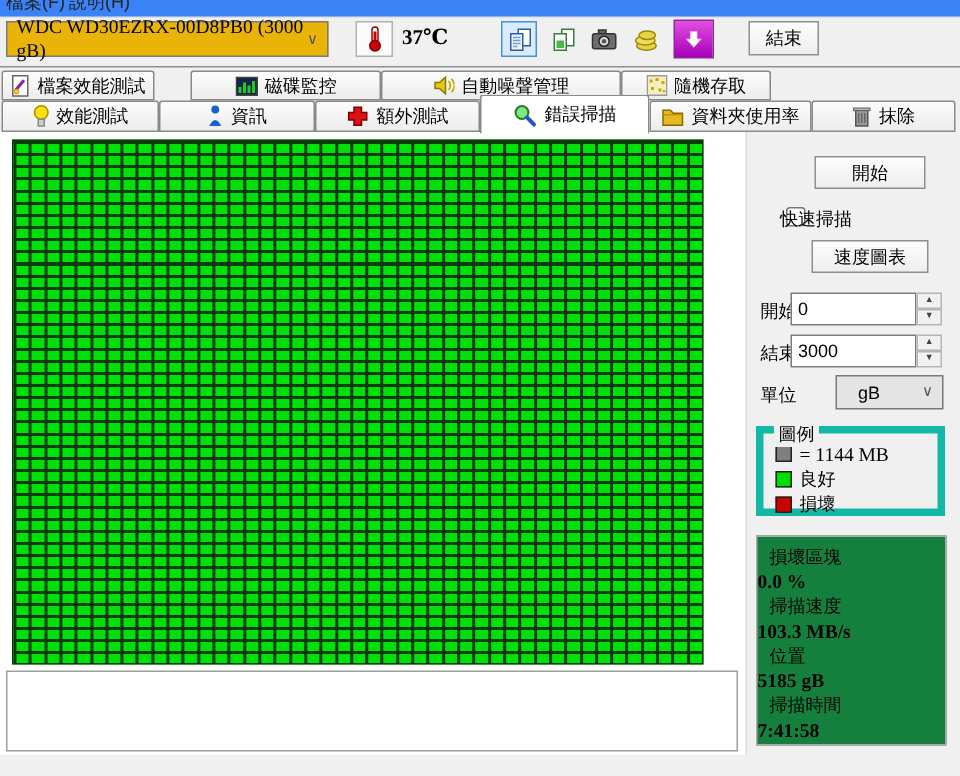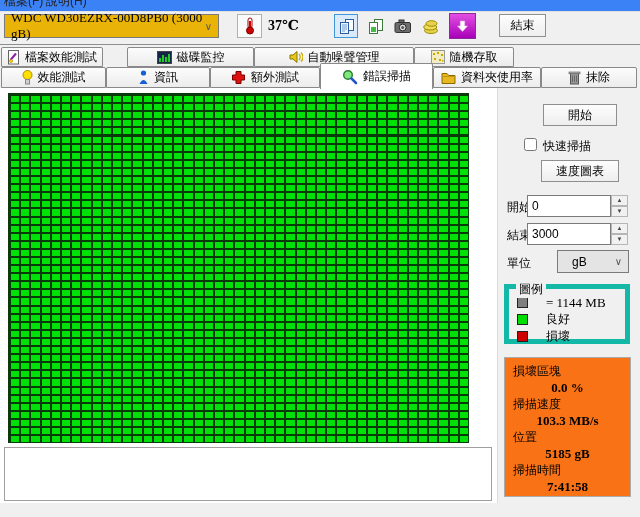--- a/index.html
+++ b/index.html
@@ -41,38 +41,38 @@
      background-image:
        repeating-linear-gradient(to right, var(--line,#0a3a0a) 0 2px, transparent 2px 10.2px),
        repeating-linear-gradient(to bottom, var(--line,#0a3a0a) 0 2px, transparent 2px 8.1px);}
   #status-box{left:4px;top:359px;width:488px;height:54px;background:#fff;border:1px solid #9f9f9f;}
   #v-divider{left:497px;top:88px;width:1px;height:415px;background:#dcdcdc;}
 
   
   #start-btn{left:543px;top:104px;width:74px;height:22px;}
   #speedmap-btn{left:541px;top:160px;width:78px;height:22px;}
   #quick-scan-box{left:524px;top:138px;width:13px;height:13px;margin:0;}
-  #quick-scan-label{left:543px;top:138px;}
+  #quick-scan-label{left:520px;top:138px;}
   .fld-label{color:#000;}
   .num-input{border:1px solid #7a7a7a;background:#fff;font:12px "Liberation Sans","DejaVu Sans",sans-serif;padding:0 4px;outline:none;}
   .spinner{display:flex;flex-direction:column;width:17px;}
   .spin-btn{flex:1;border:1px solid #b5b5b5;background:#f1f1f1;font-size:6px;line-height:9px;text-align:center;color:#444;}
   #unit-combo{left:557px;top:250px;width:72px;height:23px;background:#e4e4e4;padding-left:14px;font-size:12px;}
 
   
   #legend-box{left:504px;top:284px;width:126px;height:60px;border:5px solid #14b8a6;}
   #legend-title{position:absolute;top:-8px;left:7px;background:#f0f0f0;padding:0 3px;font-size:12px;}
-  .legend-row{display:flex;align-items:center;gap:18px;height:17px;padding-left:8px;}
+  .legend-row{display:flex;align-items:center;gap:5px;height:17px;padding-left:8px;}
   .swatch{width:9px;height:9px;border:1px solid #222;flex:0 0 auto;}
 
   
-  #stats-panel{left:504px;top:357px;width:127px;height:140px;background:#f97316;border:1px solid #ababab;padding-top:5px;}
+  #stats-panel{left:504px;top:357px;width:127px;height:140px;background:#15803d;border:1px solid #ababab;padding-top:5px;}
   .stat{height:33px;}
   .stat .slabel{padding-left:8px;font-size:12px;}
-  .stat .svalue{text-align:center;font:bold 13px "Liberation Serif","DejaVu Serif",serif;}
+  .stat .svalue{text-align:left;font:bold 13px "Liberation Serif","DejaVu Serif",serif;}
 </style>
 </head>
 <body>
 
 <div id="app">
 
   <div id="menubar" class="abs">
     <span class="mitem" style="left:4px">檔案(F)</span>
     <span class="mitem" style="left:46px">說明(H)</span>
   </div>

